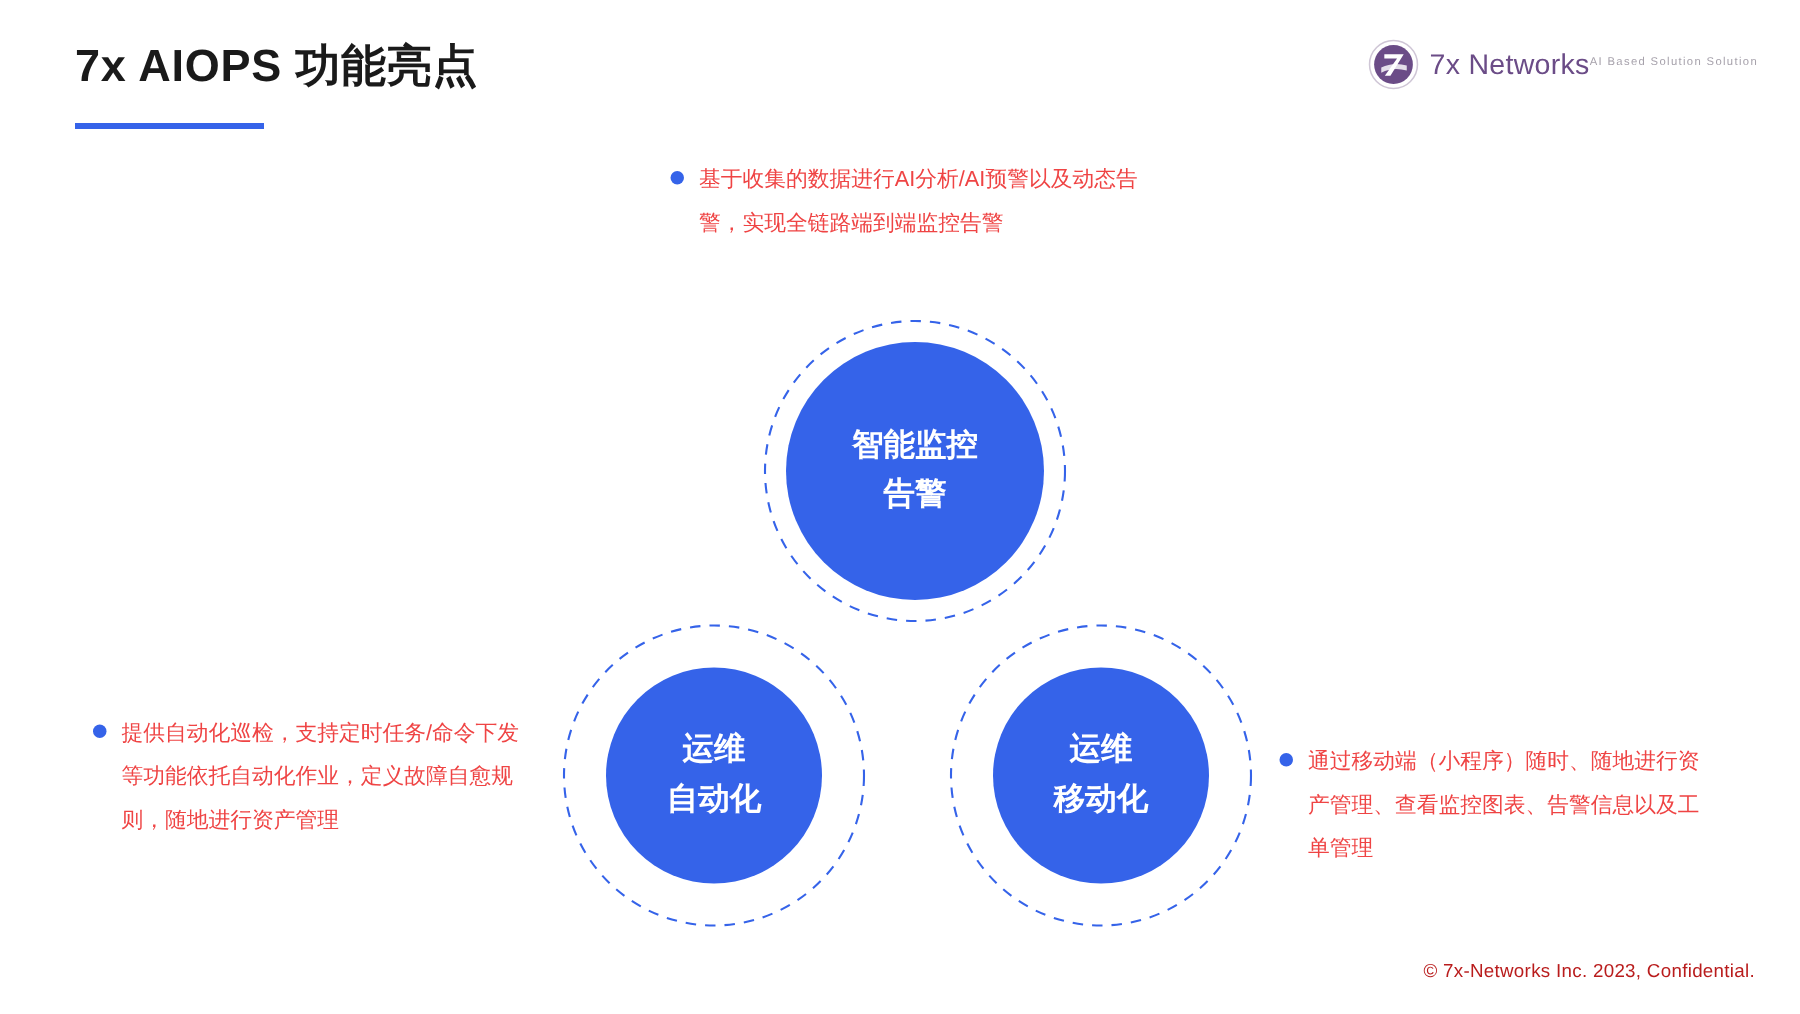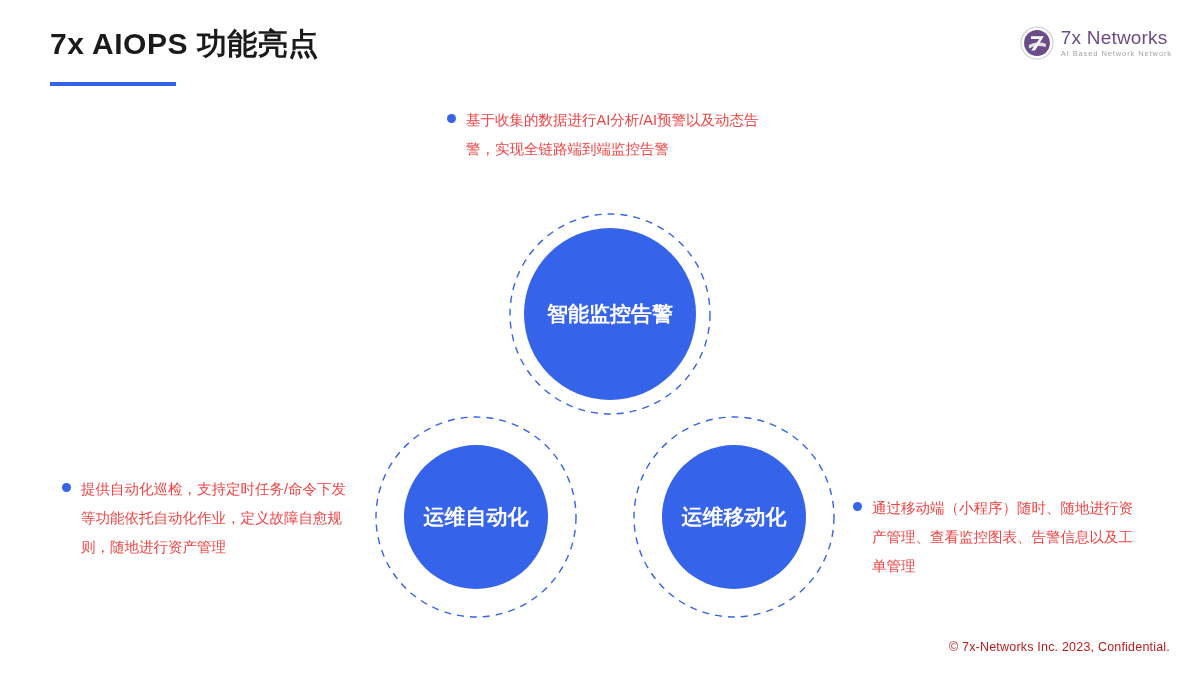--- a/index.html
+++ b/index.html
@@ -48,21 +48,21 @@
     align-items: center;
     gap: 7px;
   }
   .logo-mark {
     width: 34px;
     height: 34px;
     flex: 0 0 auto;
   }
   .logo-text {
     display: flex;
-    flex-direction: column;
+    flex-direction: row;
     justify-content: center;
     line-height: 1;
   }
   .logo-name {
     font-size: 19px;
     color: #6b4c87;
     letter-spacing: 0.2px;
     white-space: nowrap;
   }
   .logo-tagline {
@@ -81,21 +81,21 @@
     width: 1200px;
     height: 676px;
     pointer-events: none;
   }
 
   .node {
     position: absolute;
     border-radius: 50%;
     background: #3563e9;
     display: flex;
-    flex-direction: row;
+    flex-direction: column;
     align-items: center;
     justify-content: center;
     color: #ffffff;
     font-weight: bold;
     font-size: 21px;
     line-height: 1.55;
     text-align: center;
   }
   .node span { display: block; }
 
@@ -164,21 +164,21 @@
 
   <div class="logo">
     <svg class="logo-mark" viewBox="0 0 100 100">
       <circle cx="50" cy="50" r="47" fill="none" stroke="#cfc6d6" stroke-width="3"></circle>
       <circle cx="50" cy="50" r="38" fill="#6b4c87"></circle>
       <path d="M32 30 L70 30 L44 72 L33 72 L57 38 L32 38 Z" fill="#ffffff"></path>
       <path d="M26 56 Q50 44 76 52 L76 62 Q50 54 26 66 Z" fill="#ffffff" opacity="0.82"></path>
     </svg>
     <div class="logo-text">
       <div class="logo-name">7x Networks</div>
-      <div class="logo-tagline">AI Based Network Network</div>
+      <div class="logo-tagline">AI Based Solution Solution</div>
     </div>
   </div>
 
   <svg class="diagram" viewBox="0 0 1200 676">
     <g fill="none" stroke="#3563e9" stroke-width="1.4" stroke-dasharray="7 6">
       <circle cx="610" cy="314" r="100"></circle>
       <circle cx="476" cy="517" r="100"></circle>
       <circle cx="734" cy="517" r="100"></circle>
     </g>
   </svg>

